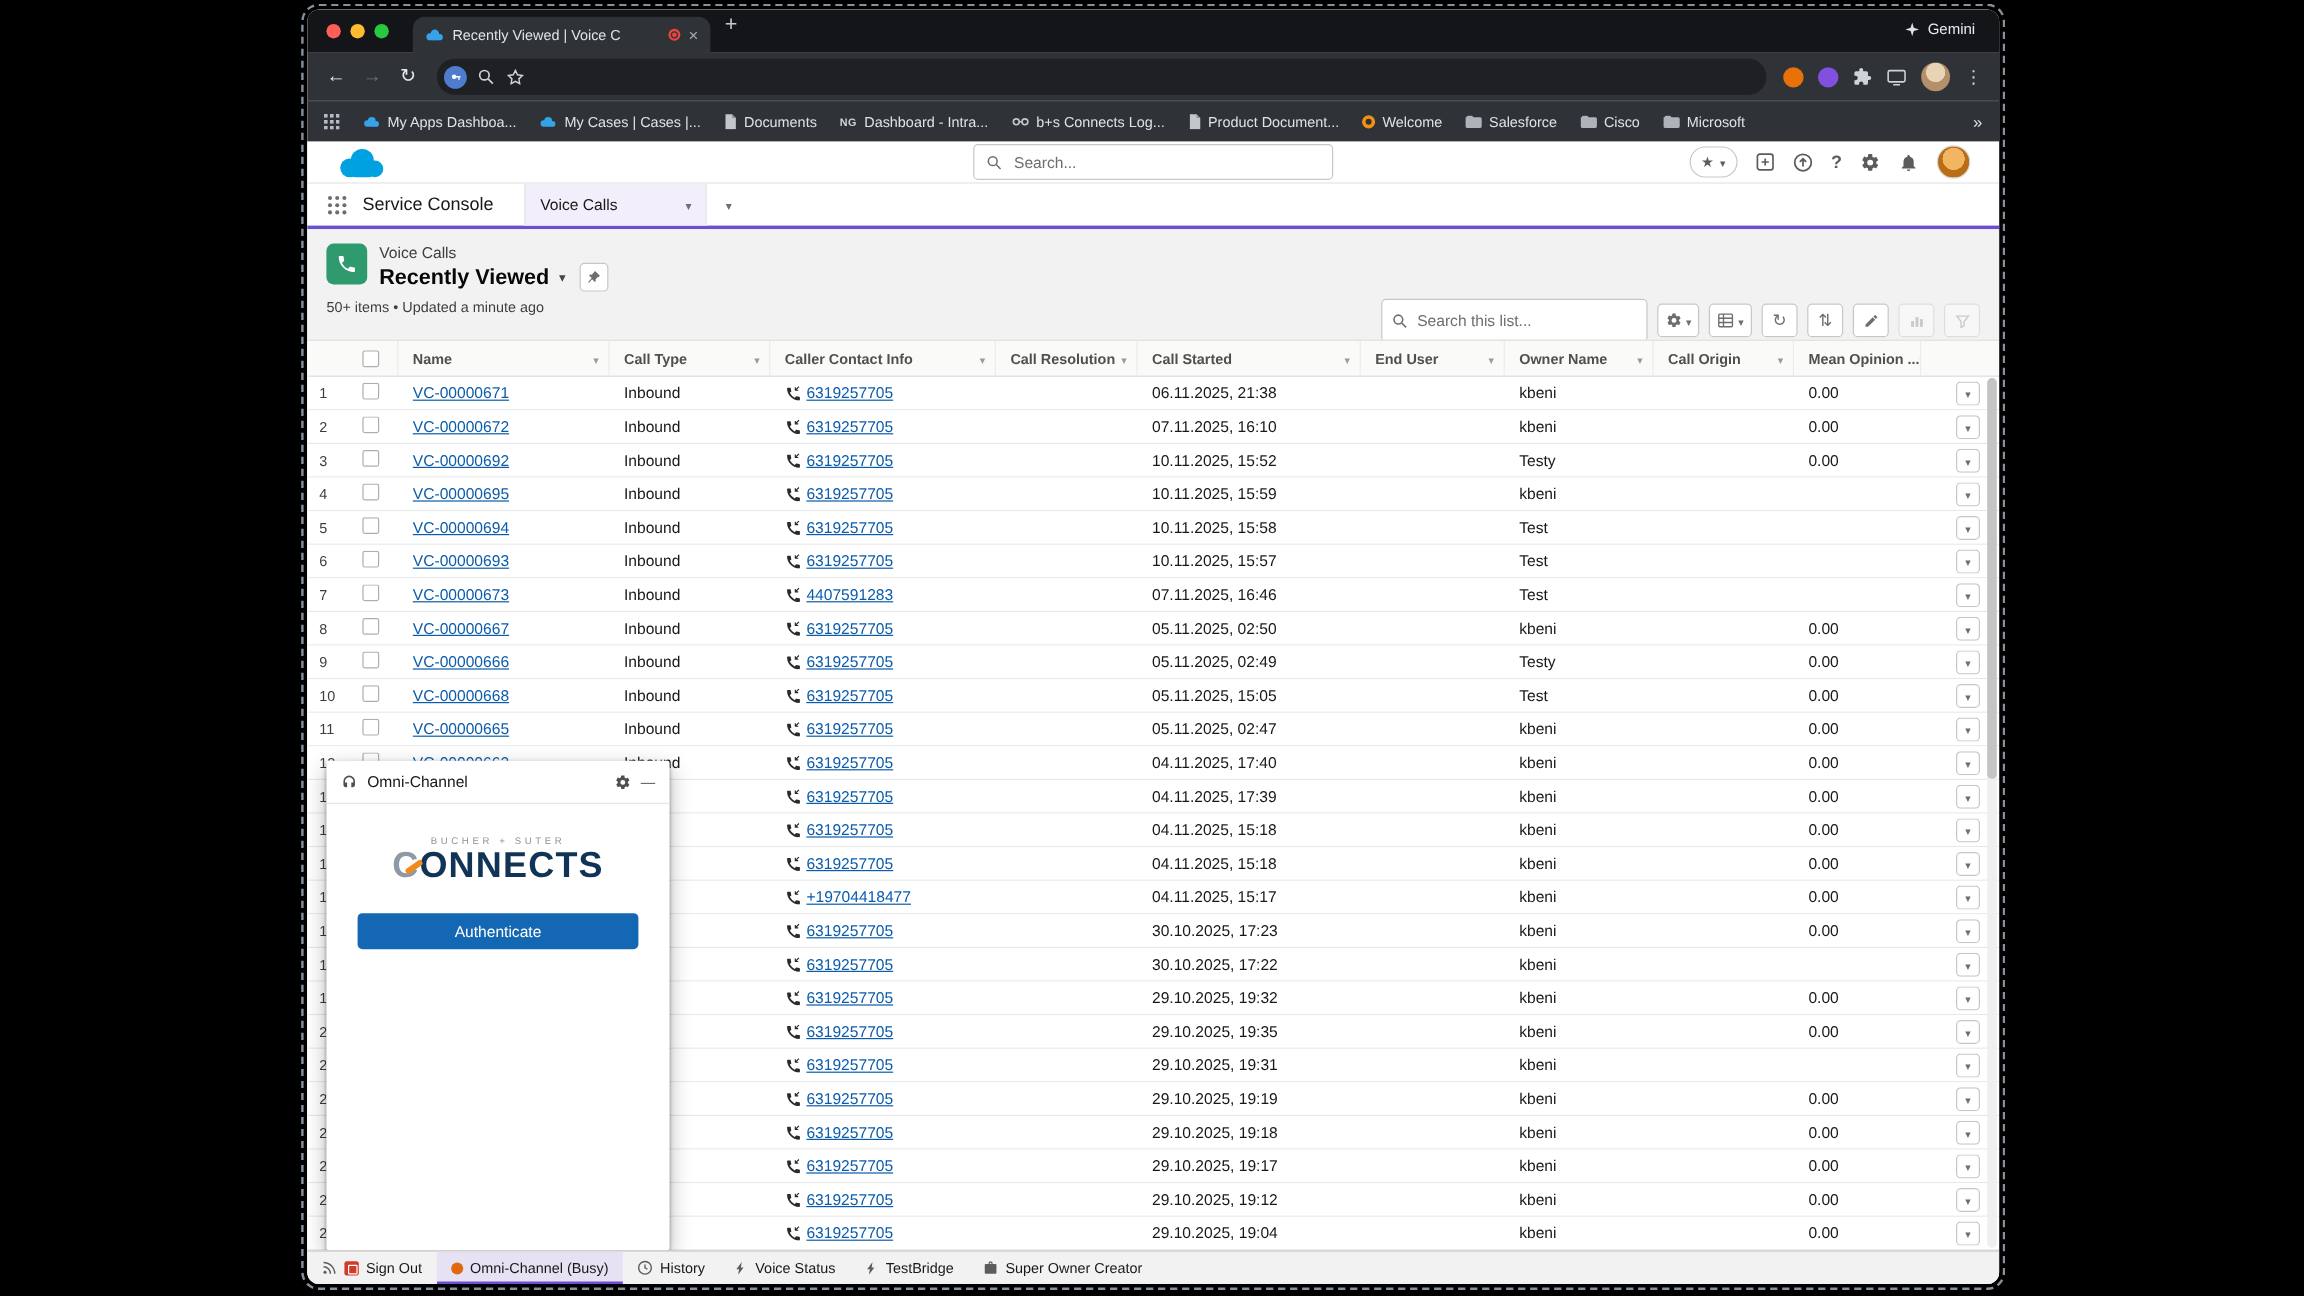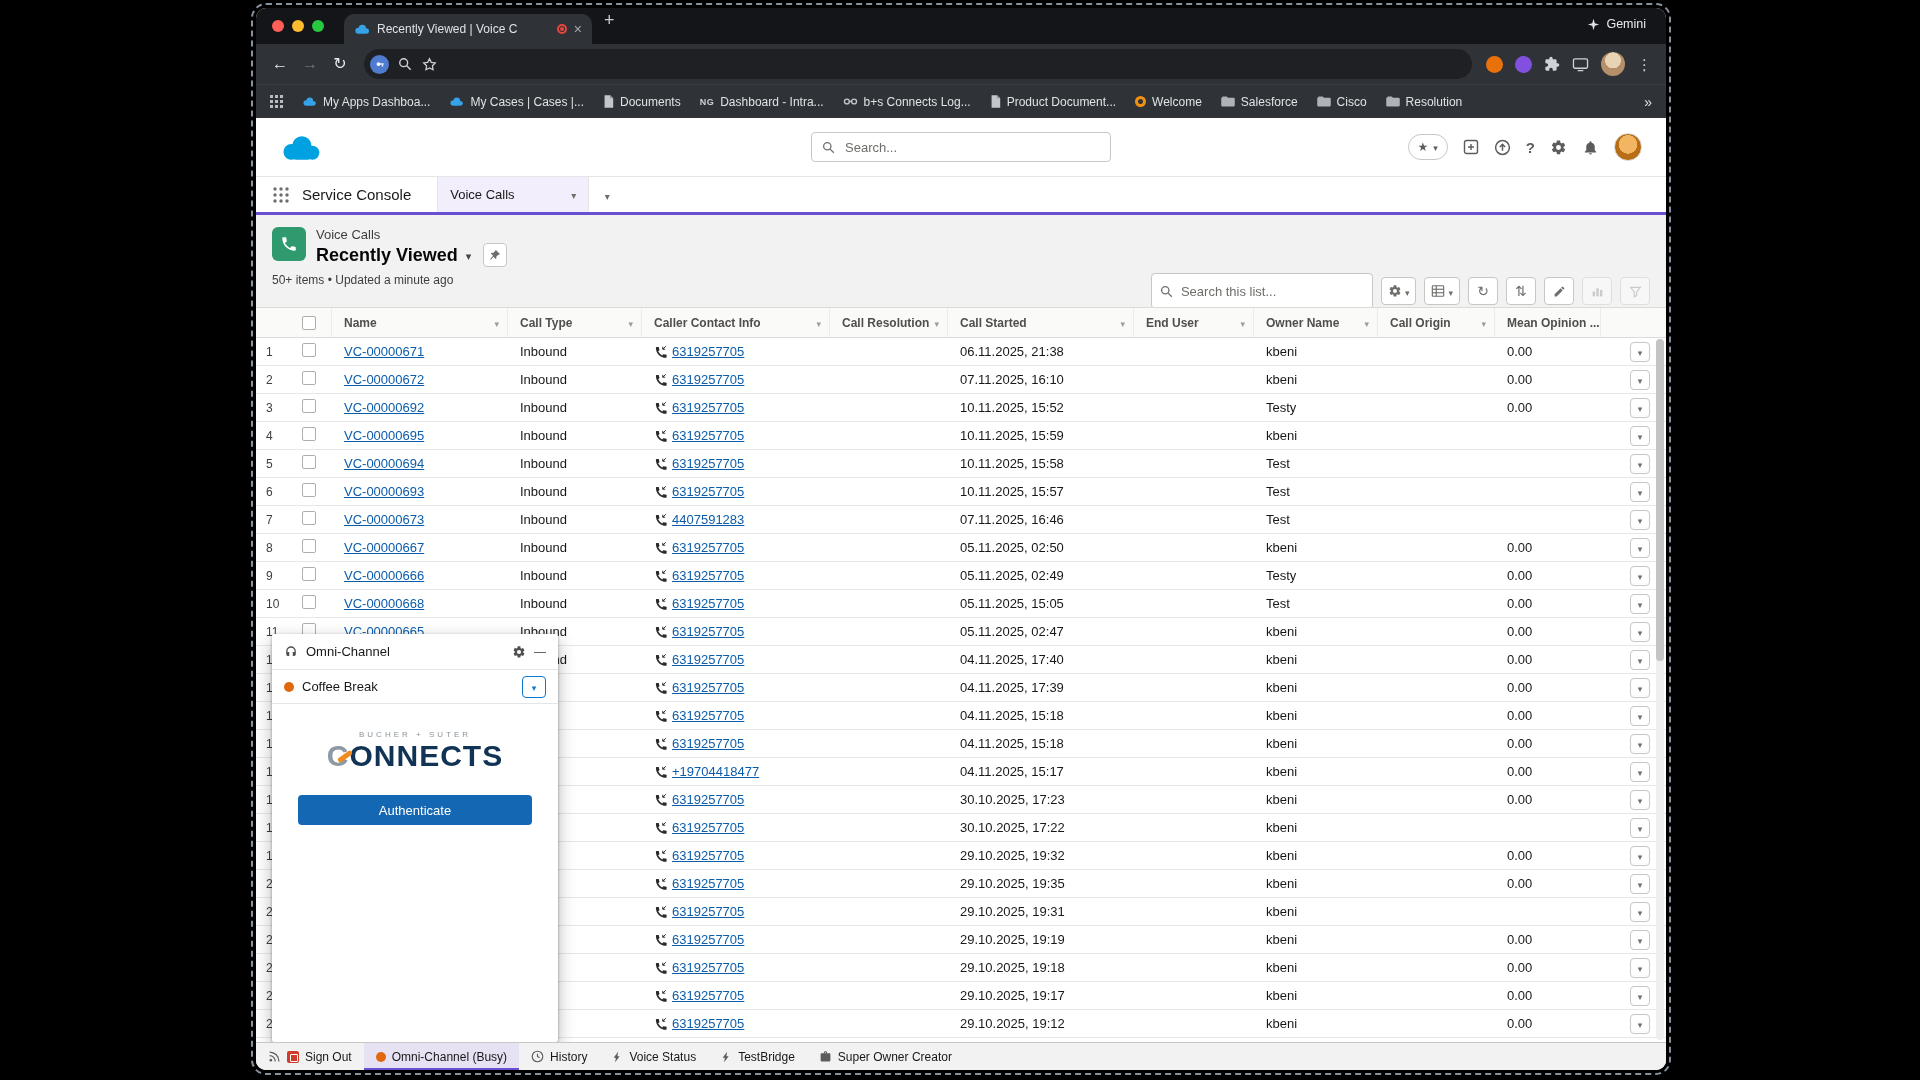--- a/index.html
+++ b/index.html
@@ -58,21 +58,21 @@
 
   .bookmarks{flex:none;height:34px;background:#2f3237;border-top:1px solid #3b3e44;display:flex;
     align-items:center;padding:0 14px;gap:19px;font-size:12px;color:#dfe3e5;}
   .bm{display:flex;align-items:center;gap:6px;white-space:nowrap;}
   .bm-ng{font-size:9px;font-weight:700;color:#cfd3d8;letter-spacing:.5px;}
   .welcome-ic{width:11px;height:11px;border:3px solid #f29111;border-radius:50%;}
   .bm-spacer{flex:1;}
   .bm-more{color:#dfe3e5;font-size:14px;}
 
   
-  .sf-header{flex:none;height:59px;background:#fff;border-bottom:1px solid #e5e5e5;display:flex;
+  .sf-header{flex:none;height:35px;background:#fff;border-bottom:1px solid #e5e5e5;display:flex;
     align-items:center;padding:0 24px;position:relative;}
   .sf-search{position:absolute;left:50%;transform:translateX(-50%);width:300px;height:30px;
     border:1px solid #c9c7c5;border-radius:4px;background:#fff;display:flex;align-items:center;
     gap:8px;padding:0 10px;}
   .sf-search input,.list-search input{border:none;outline:none;background:transparent;flex:1;min-width:0;
     font:inherit;font-size:13px;color:#3e3e3c;}
   .sf-search input::placeholder,.list-search input::placeholder{color:#706e6b;}
   .sf-actions{margin-left:auto;display:flex;align-items:center;gap:15px;color:#5c5c5c;}
   .fav-pill{height:26px;border:1px solid #c9c7c5;border-radius:13px;display:flex;align-items:center;
     gap:5px;padding:0 9px;font-size:12px;color:#5c5c5c;background:#fff;}
@@ -321,21 +321,21 @@
     <span class="bm">
         <svg class="ic" width="14" height="11" viewBox="0 0 16 13" fill="#aeb3b9">
           <path d="M1 2a1.5 1.5 0 0 1 1.5-1.5h4L8 2h6.5A1.5 1.5 0 0 1 16 3.5V11a1.5 1.5 0 0 1-1.5 1.5h-13A1.5 1.5 0 0 1 0 11V2z"></path>
         </svg>
         <span>Cisco</span>
       </span>
     <span class="bm">
         <svg class="ic" width="14" height="11" viewBox="0 0 16 13" fill="#aeb3b9">
           <path d="M1 2a1.5 1.5 0 0 1 1.5-1.5h4L8 2h6.5A1.5 1.5 0 0 1 16 3.5V11a1.5 1.5 0 0 1-1.5 1.5h-13A1.5 1.5 0 0 1 0 11V2z"></path>
         </svg>
-        <span>Resolution</span>
+        <span>Microsoft</span>
       </span>
     <span class="bm-spacer"></span>
     <span class="bm-more g g-more"></span>
   </div>
 
   <div class="sf-header">
     <svg class="ic" width="42" height="27" viewBox="0 0 48 30">
         <g fill="#00A1E0">
           <circle cx="13" cy="20" r="9"></circle>
           <circle cx="25" cy="13" r="11"></circle>
@@ -1214,28 +1214,20 @@
         <svg class="ic" width="14" height="14" viewBox="0 0 16 16" fill="#514f4d">
             <path d="M8 1.5A5.5 5.5 0 0 0 2.5 7v3.5a2 2 0 0 0 2 2H6V8H4V7a4 4 0 0 1 8 0v1h-2v4.5h1.5a2 2 0 0 0 2-2V7A5.5 5.5 0 0 0 8 1.5z"></path>
           </svg>
         <span>Omni-Channel</span>
         <span class="spacer"></span>
         <svg class="ic" width="14" height="14" viewBox="0 0 24 24" fill="#514f4d">
             <path d="M19.14,12.94a7.07,7.07,0,0,0,.06-.94,7.07,7.07,0,0,0-.06-.94l2-1.58a.5.5,0,0,0,.12-.64l-1.92-3.32a.5.5,0,0,0-.61-.22l-2.39,1a7.28,7.28,0,0,0-1.62-.94l-.36-2.54A.5.5,0,0,0,13.87,2H10.13a.5.5,0,0,0-.49.42L9.28,5a7.28,7.28,0,0,0-1.62.94l-2.39-1a.5.5,0,0,0-.61.22L2.74,8.84a.5.5,0,0,0,.12.64l2,1.58a7.07,7.07,0,0,0-.06.94,7.07,7.07,0,0,0,.06.94l-2,1.58a.5.5,0,0,0-.12.64l1.92,3.32a.5.5,0,0,0,.61.22l2.39-1a7.28,7.28,0,0,0,1.62.94l.36,2.54a.5.5,0,0,0,.49.42h3.74a.5.5,0,0,0,.49-.42l.36-2.54a7.28,7.28,0,0,0,1.62-.94l2.39,1a.5.5,0,0,0,.61-.22l1.92-3.32a.5.5,0,0,0-.12-.64ZM12,15.5A3.5,3.5,0,1,1,15.5,12,3.5,3.5,0,0,1,12,15.5Z"></path>
           </svg>
         <span class="g g-min"></span>
       </div>
-      <div class="omni-status">
-        <span class="busy-dot"></span>
-        <span>Coffee Break</span>
-        <span class="spacer"></span>
-        <span class="dd-btn">
-            <span class="g g-caret"></span>
-          </span>
-      </div>
       <div class="omni-body">
         <div class="brand-top">BUCHER + SUTER</div>
         <div class="brand-main"><span class="c">C</span><span>ONNECTS</span></div>
         <button class="auth-btn">Authenticate</button>
       </div>
     </div>
 
   </div>
 </div>
 

